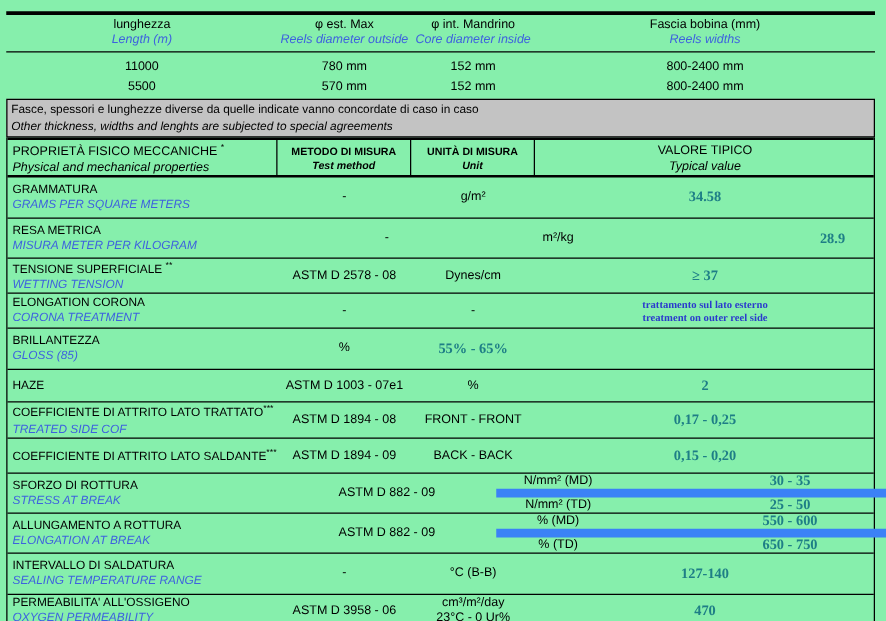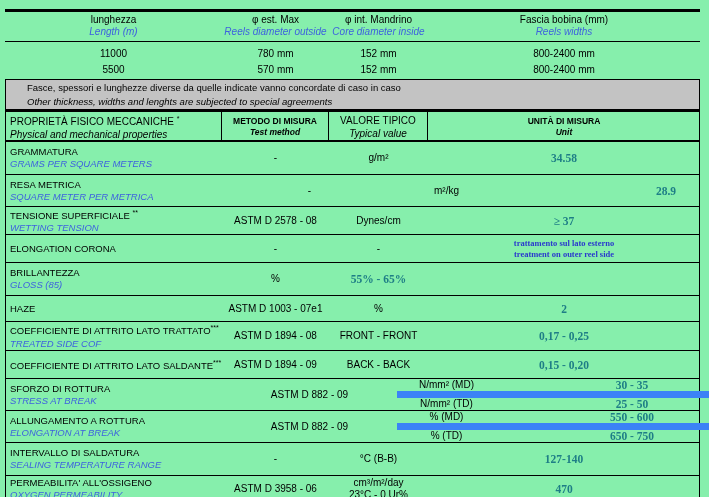--- a/index.html
+++ b/index.html
@@ -28,21 +28,21 @@
   .t1-row > div { text-align: center; font-size: 10px; }
   .t1-row.first { margin-top: 3px; }
 
   
   .notice {
     margin-top: 2px;
     height: 31px;
     background: #C3C3C3;
     border: 1px solid #000;
     display: flex; flex-direction: column; justify-content: space-evenly;
-    padding-left: 21px;
+    padding-left: 3px;
   }
   .notice .n-it { font-size: 9.5px; color: #000; }
   .notice .n-en { font-size: 9.5px; font-style: italic; color: #000; }
 
   
   .t2 { border-left: 1px solid #000; border-right: 1px solid #000; }
   .t2-head {
     display: grid;
     grid-template-columns: 216px 107px 99px 272px;
     height: 32px;
@@ -145,63 +145,64 @@
     <div class="t2">
       <div class="t2-head">
         <div class="t2-hcell left">
           <div class="it"><span>PROPRIETÀ FISICO MECCANICHE </span><sup>*</sup></div>
           <div class="en">Physical and mechanical properties</div>
         </div>
         <div class="t2-hcell small">
           <div class="it">METODO DI MISURA</div>
           <div class="en">Test method</div>
         </div>
+        <div class="t2-hcell small">
+          <div class="it">UNITÀ DI MISURA</div>
+          <div class="en">Unit</div>
+        </div>
         <div class="t2-hcell">
           <div class="it">VALORE TIPICO</div>
           <div class="en">Typical value</div>
         </div>
-        <div class="t2-hcell small">
-          <div class="it">UNITÀ DI MISURA</div>
-          <div class="en">Unit</div>
-        </div>
       </div>
 
       <div class="prow h33">
         <div class="pcell">
           <div class="it">GRAMMATURA</div>
           <div class="en">GRAMS PER SQUARE METERS</div>
         </div>
         <div class="ccell">-</div>
         <div class="ccell">g/m²</div>
         <div class="vcell">34.58</div>
       </div>
 
       <div class="prow h32">
         <div class="pcell">
           <div class="it">RESA METRICA</div>
-          <div class="en">SQUARE METER PER METRICA</div>
+          <div class="en">MISURA METER PER KILOGRAM</div>
         </div>
         <div class="ccell">-</div>
         <div class="ccell">m²/kg</div>
         <div class="vcell">28.9</div>
       </div>
 
       <div class="prow h28">
         <div class="pcell">
           <div class="it"><span>TENSIONE SUPERFICIALE </span><sup>**</sup></div>
           <div class="en">WETTING TENSION</div>
         </div>
         <div class="ccell">ASTM D 2578 - 08</div>
         <div class="ccell">Dynes/cm</div>
         <div class="vcell">≥ 37</div>
       </div>
 
       <div class="prow h28">
         <div class="pcell">
           <div class="it">ELONGATION CORONA</div>
+          <div class="en">CORONA TREATMENT</div>
         </div>
         <div class="ccell">-</div>
         <div class="ccell">-</div>
         <div class="vcell note">
           <div>trattamento sul lato esterno</div>
           <div>treatment on outer reel side</div>
         </div>
       </div>
 
       <div class="prow h33">

